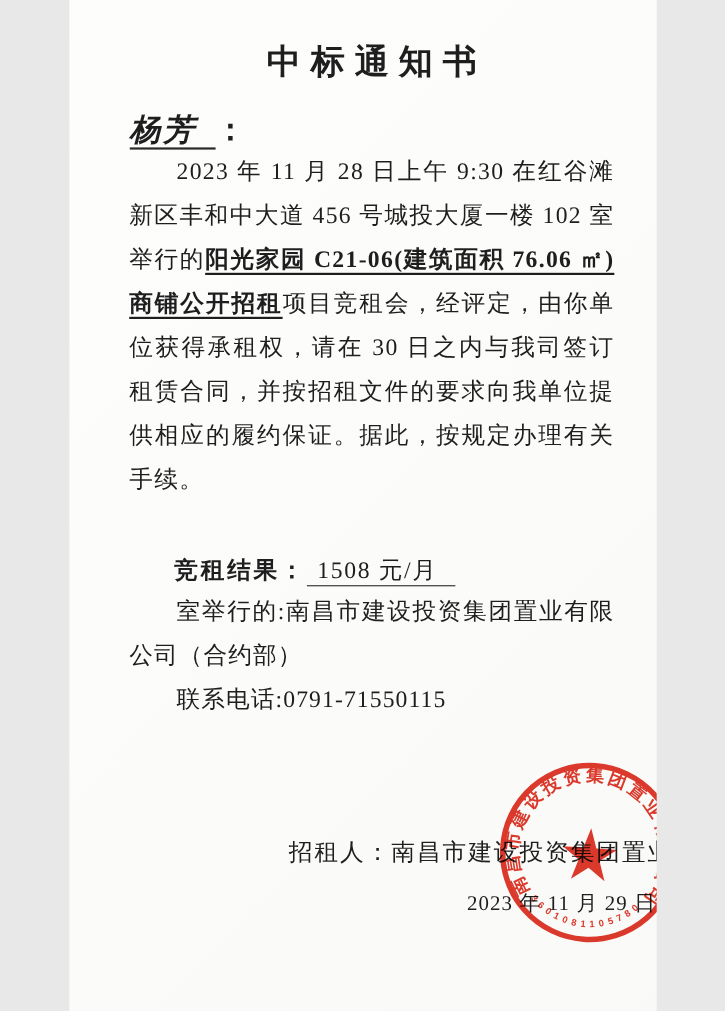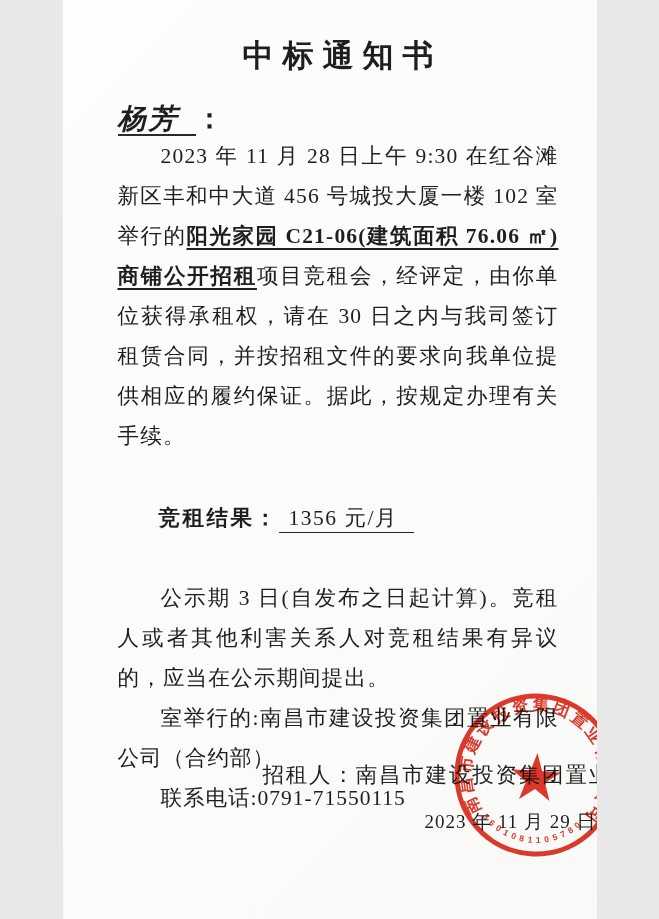--- a/index.html
+++ b/index.html
@@ -99,23 +99,22 @@
 <body>
 
 <div class="page">
   <div class="inner">
     <h1 class="title">中标通知书</h1>
 
     <div class="addressee"><span class="name">杨芳</span><span>：</span></div>
 
     <p class="para para1 indent"><span>2023 年 11 月 28 日上午 9:30 在红谷滩新区丰和中大道 456 号城投大厦一楼 102 室举行的</span><span class="seg-strong">阳光家园 C21-06(建筑面积 76.06 ㎡)商铺公开招租</span><span>项目竞租会，经评定，由你单位获得承租权，请在 30 日之内与我司签订租赁合同，并按招租文件的要求向我单位提供相应的履约保证。据此，按规定办理有关手续。</span></p>
 
-    <div class="result"><span class="label">竞租结果：</span><span class="value">1356 元/月</span></div>
+    <div class="result"><span class="label">竞租结果：</span><span class="value">1508 元/月</span></div>
 
-    <p class="para notice indent">公示期 3 日(自发布之日起计算)。竞租人或者其他利害关系人对竞租结果有异议的，应当在公示期间提出。</p>
     <p class="para supervisor indent">室举行的:南昌市建设投资集团置业有限公司（合约部）</p>
     <p class="para phone indent">联系电话:0791-71550115</p>
   </div>
 
   <div class="signature">
     <div class="lessor">招租人：南昌市建设投资集团置业有限公司</div>
     <div class="sigdate">2023 年 11 月 29 日</div>
   </div>
 
   <div class="seal">

